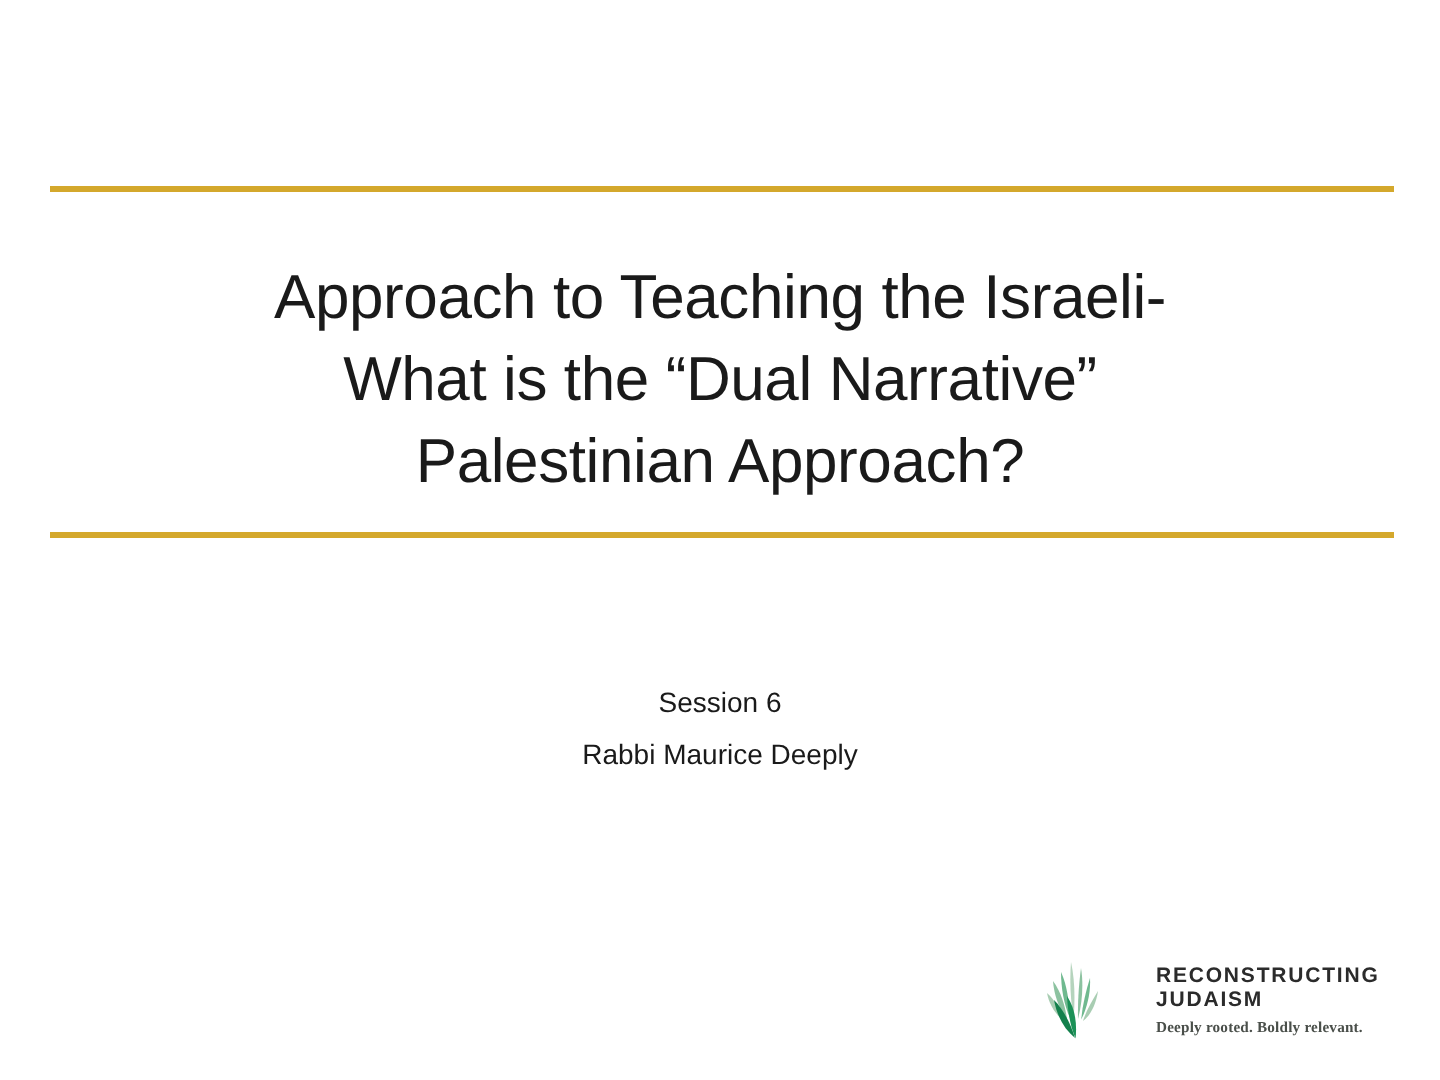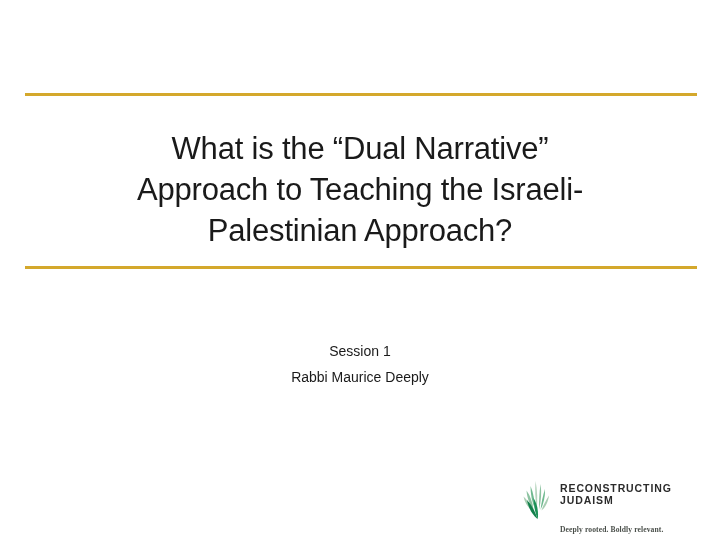--- a/index.html
+++ b/index.html
@@ -74,20 +74,21 @@
   
   #logo {
     position: absolute;
     left: 521px;
     top: 478px;
     width: 146px;
     height: 46px;
     display: flex;
     flex-direction: row;
     align-items: flex-start;
+    gap: 18px;
   }
   #logo-mark {
     width: 34px;
     height: 42px;
     flex: 0 0 34px;
     margin-right: 5px;
   }
   #logo-text {
     padding-top: 5px;
     flex: 1 1 auto;
@@ -101,41 +102,41 @@
     line-height: 11.5px;
     color: #2b2b2b;
   }
   #logo-tagline {
     display: block;
     font-family: "Liberation Serif", serif;
     font-size: 7.6px;
     font-weight: bold;
     line-height: 11px;
     color: #4a4f4a;
-    margin-top: 18px;
+    margin-top: 2px;
     letter-spacing: 0.1px;
   }
 </style>
 </head>
 <body>
 
 <div id="slide">
 
   <div id="rule-top" class="gold-rule"></div>
 
   <div id="title-block">
+    <span class="title-line">Approach to Teaching the Israeli-</span>
     <span class="title-line">What is the “Dual Narrative”</span>
-    <span class="title-line">Approach to Teaching the Israeli-</span>
     <span class="title-line">Palestinian Approach?</span>
   </div>
 
   <div id="rule-bottom" class="gold-rule"></div>
 
   <div id="subtitle-block">
-    <span class="subtitle-line">Session 1</span>
+    <span class="subtitle-line">Session 6</span>
     <span class="subtitle-line">Rabbi Maurice Deeply</span>
   </div>
 
   <div id="logo">
 
     <div id="logo-mark">
       <svg viewBox="0 0 34 42" width="34" height="42" xmlns="http://www.w3.org/2000/svg">
 
         <path d="M2.5 18.5 C3.5 24 6.5 29 11 32.5 C9 27 6.5 22 2.5 18.5 Z" fill="#a8cdb2"></path>
 

